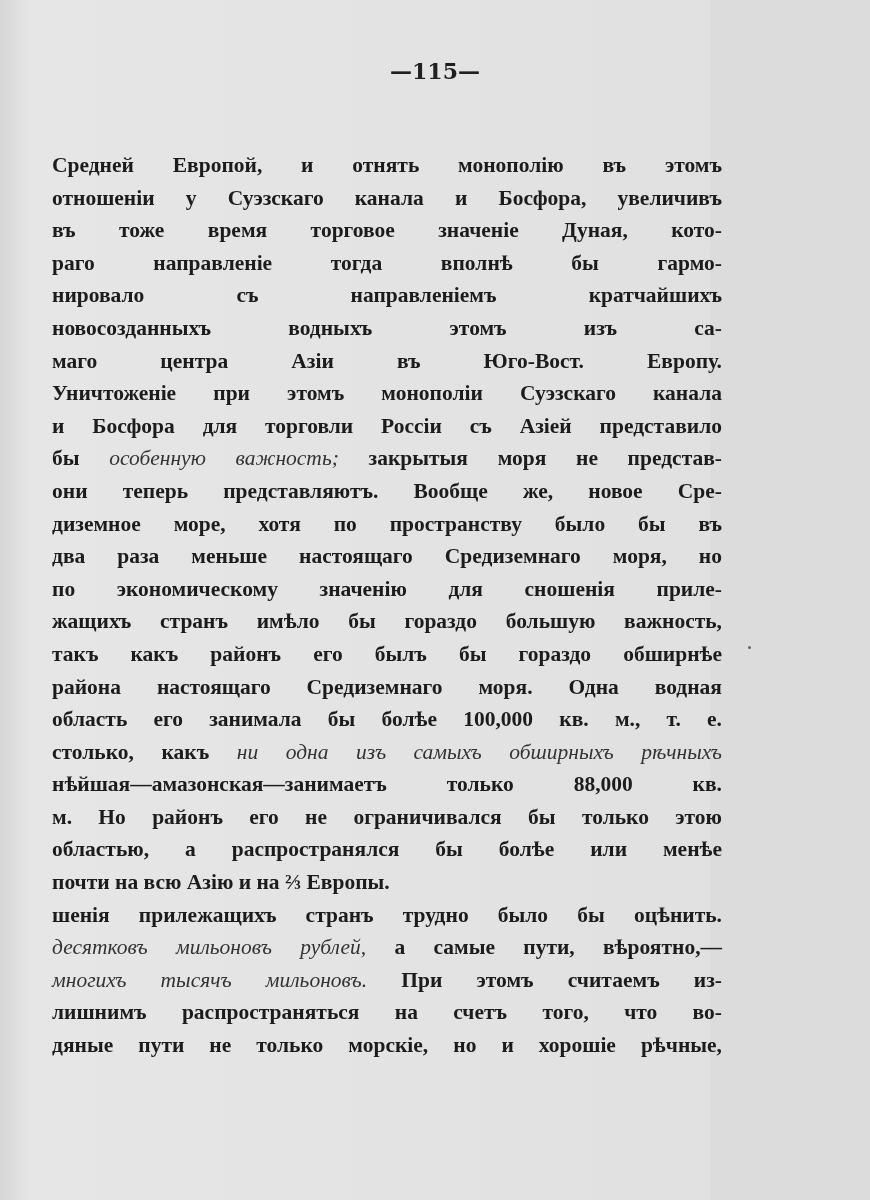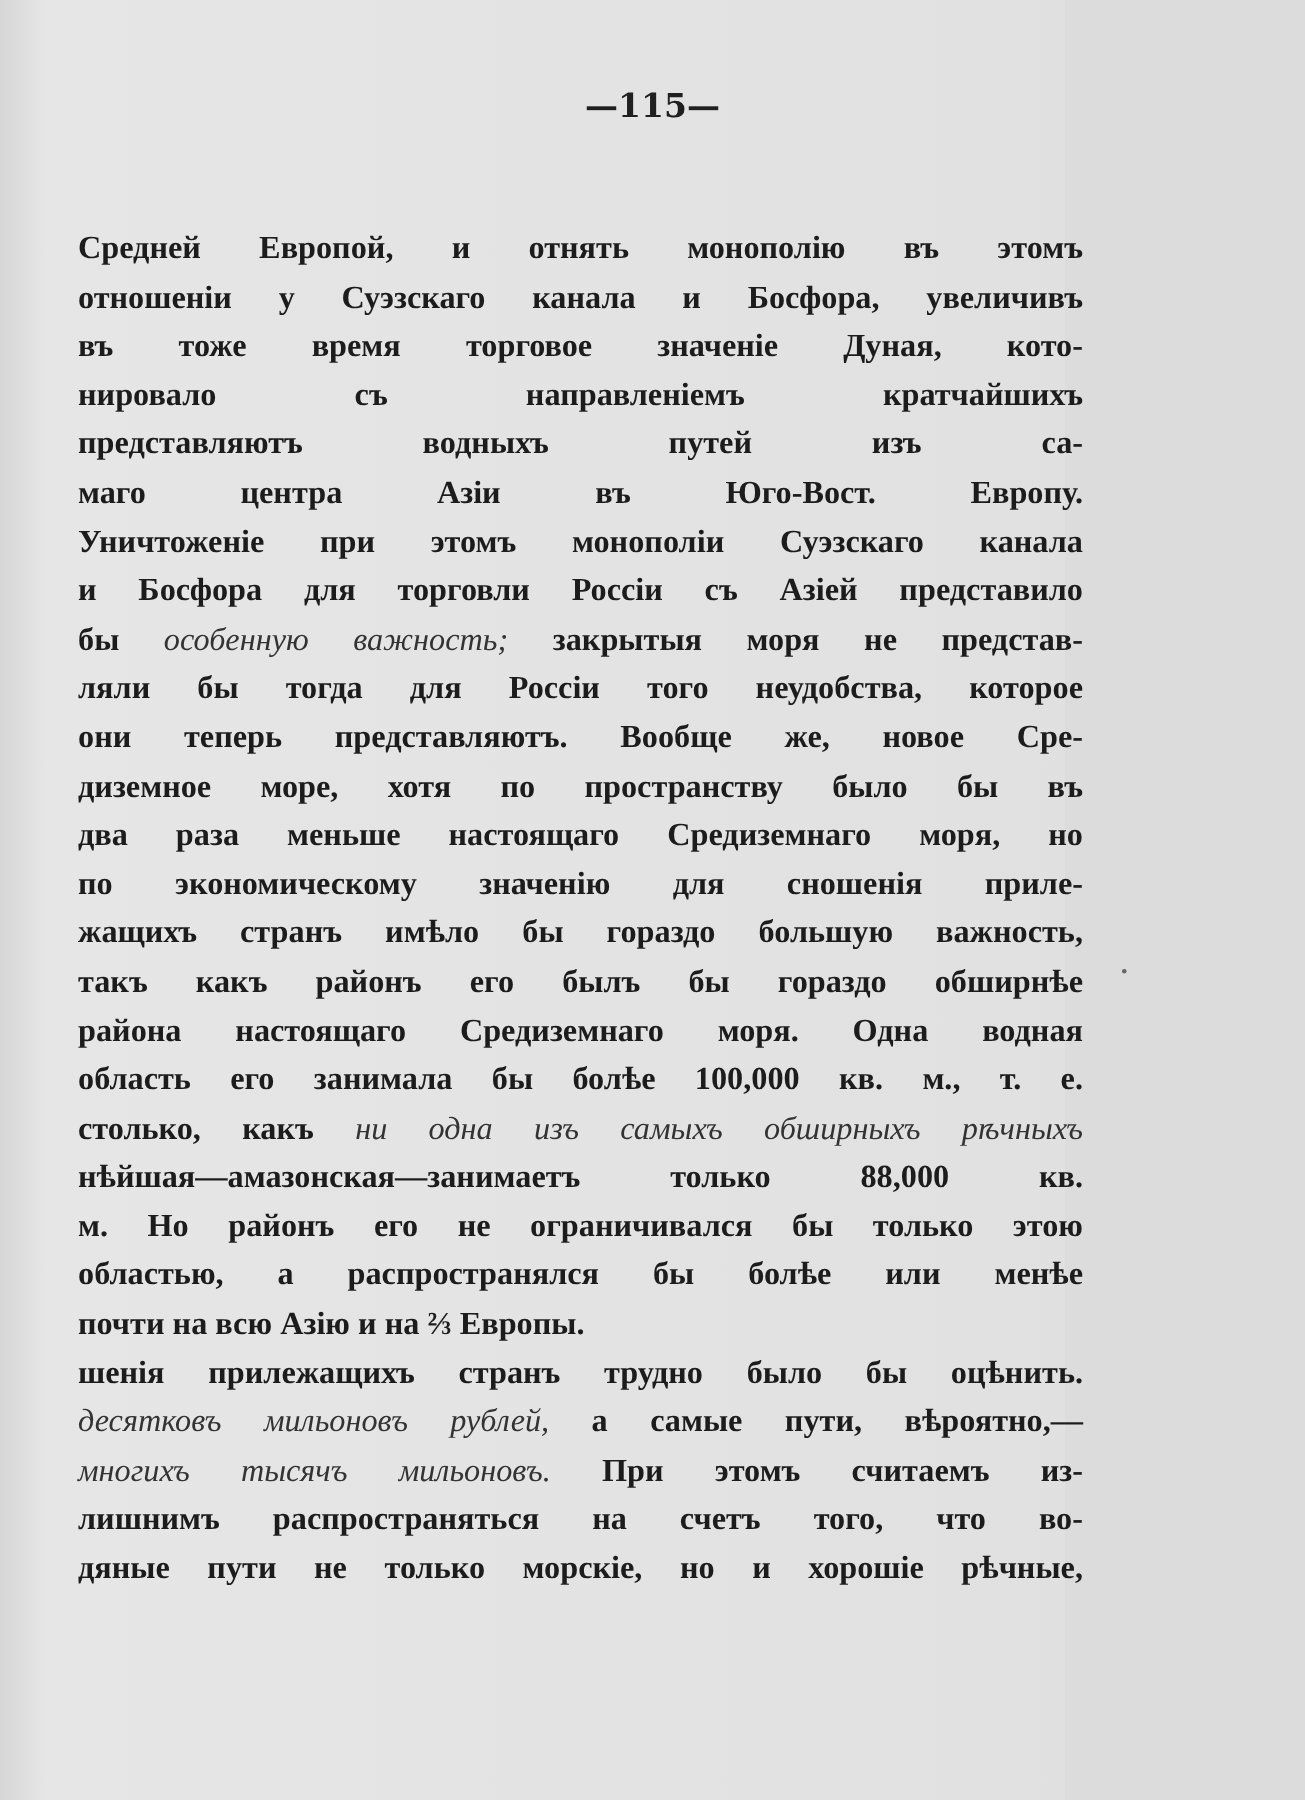--- a/index.html
+++ b/index.html
@@ -41,27 +41,27 @@
 </style>
 </head>
 <body>
 
 <div class="page">
   <div class="header">—115—</div>
   <div class="body" id="body">
       <div class="line"><span>Средней Европой, и отнять монополію въ этомъ</span></div>
       <div class="line"><span>отношеніи у Суэзскаго канала и Босфора, увеличивъ</span></div>
       <div class="line"><span>въ тоже время торговое значеніе Дуная, кото-</span></div>
+      <div class="line"><span>раго направленіе тогда вполнѣ бы гармо-</span></div>
       <div class="line"><span>нировало съ направленіемъ кратчайшихъ</span></div>
-      <div class="line"><span>представляютъ водныхъ путей изъ са-</span></div>
+      <div class="line"><span>новосозданныхъ водныхъ этомъ изъ са-</span></div>
       <div class="line"><span>маго центра Азіи въ Юго-Вост. Европу.</span></div>
       <div class="line"><span>Уничтоженіе при этомъ монополіи Суэзскаго канала</span></div>
       <div class="line"><span>и Босфора для торговли Россіи съ Азіей представило</span></div>
       <div class="line"><span>бы </span><span class="it">особенную важность;</span><span> закрытыя моря не представ-</span></div>
-      <div class="line"><span>ляли бы тогда для Россіи того неудобства, которое</span></div>
       <div class="line"><span>они теперь представляютъ. Вообще же, новое Сре-</span></div>
       <div class="line"><span>диземное море, хотя по пространству было бы въ</span></div>
       <div class="line"><span>два раза меньше настоящаго Средиземнаго моря, но</span></div>
       <div class="line"><span>по экономическому значенію для сношенія приле-</span></div>
       <div class="line"><span>жащихъ странъ имѣло бы гораздо большую важность,</span></div>
       <div class="line"><span>такъ какъ районъ его былъ бы гораздо обширнѣе</span></div>
       <div class="line"><span>района настоящаго Средиземнаго моря. Одна водная</span></div>
       <div class="line"><span>область его занимала бы болѣе 100,000 кв. м., т. е.</span></div>
       <div class="line"><span>столько, какъ </span><span class="it">ни одна изъ самыхъ обширныхъ рѣчныхъ</span></div>
       <div class="line"><span>нѣйшая—амазонская—занимаетъ только 88,000 кв.</span></div>

